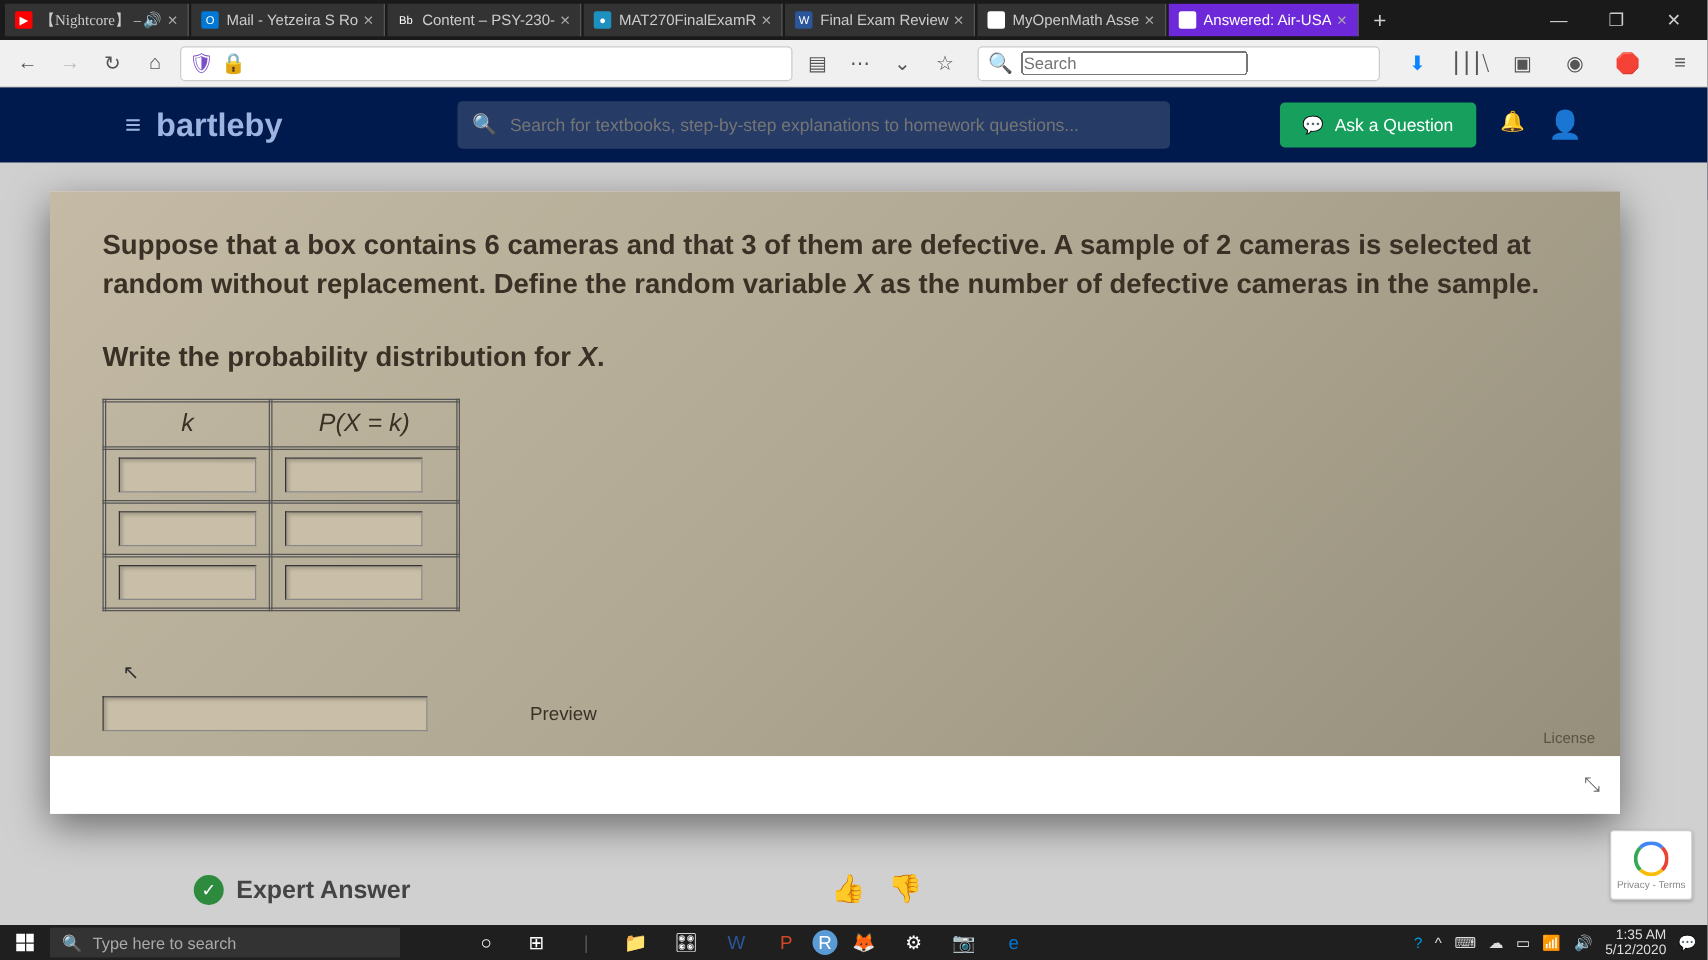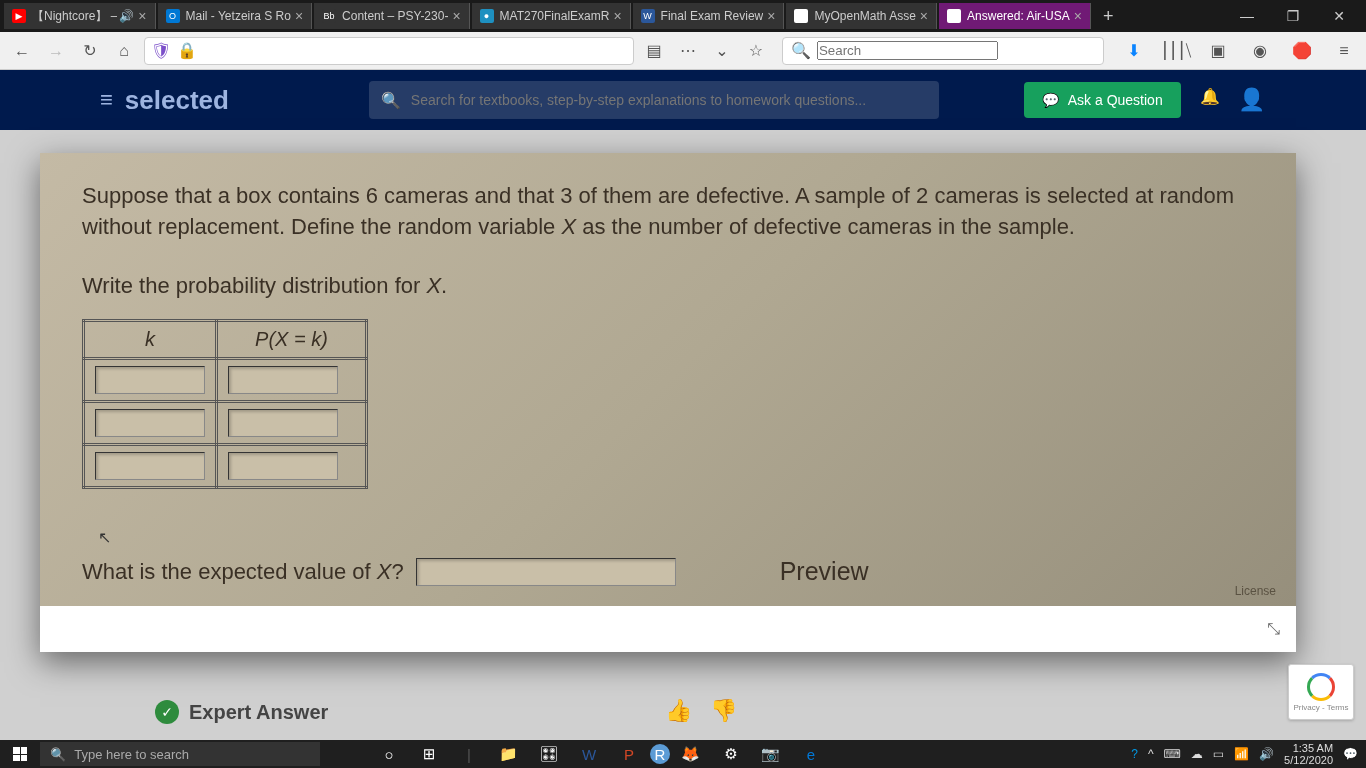--- a/index.html
+++ b/index.html
@@ -1,21 +1,21 @@
 <!DOCTYPE html>
 <html><head>
 <meta charset="utf-8">
 <style>
 * { margin: 0; padding: 0; box-sizing: border-box; font-family: "Segoe UI", Arial, sans-serif; }
 body { width: 1366px; height: 768px; background: #2b2b2b; overflow: hidden; position: relative; }
 
 
 .browser-tabs { height: 32px; background: #1a1a1a; display: flex; align-items: center; padding: 0 4px; }
 .tab { display: flex; align-items: center; background: #333; color: #ccc; font-size: 12px; padding: 4px 8px; margin-right: 2px; border-right: 1px solid #555; max-width: 165px; height: 26px; overflow: hidden; white-space: nowrap; }
-.tab.active { background: #701a75; color: #fff; justify-content: space-between; }
+.tab.active { background: #6d28d9; color: #fff; justify-content: space-between; }
 .tab-icon { width: 14px; height: 14px; margin-right: 6px; flex-shrink: 0; }
 .tab-close { margin-left: 4px; font-size: 14px; color: #aaa; }
 .tab-audio { margin-left: 2px; }
 .new-tab { color: #ccc; font-size: 18px; padding: 0 10px; }
 .window-controls { margin-left: auto; display: flex; }
 .win-btn { width: 46px; height: 32px; display: flex; align-items: center; justify-content: center; color: #ccc; font-size: 14px; }
 
 .nav-bar { height: 38px; background: #f0f0f0; display: flex; align-items: center; padding: 0 8px; border-bottom: 1px solid #ccc; gap: 6px; }
 .nav-btn { width: 28px; height: 28px; display: flex; align-items: center; justify-content: center; color: #555; border-radius: 4px; }
 .url-bar { flex: 0 0 490px; height: 28px; background: #fff; border: 1px solid #ccc; border-radius: 4px; display: flex; align-items: center; padding: 0 6px; }
@@ -31,28 +31,28 @@
 .bartleby-search { flex: 0 0 570px; height: 38px; background: rgba(255,255,255,0.15); border-radius: 4px; margin-left: 140px; display: flex; align-items: center; padding: 0 12px; }
 .bartleby-search input { background: transparent; border: none; color: #aaa; font-size: 14px; width: 100%; outline: none; }
 .ask-btn { margin-left: auto; background: #17a05d; color: #fff; padding: 10px 18px; border-radius: 4px; font-size: 14px; display: flex; align-items: center; gap: 8px; }
 .header-icons { display: flex; gap: 18px; margin-left: 20px; color: #9db4e0; }
 
 
 .content-bg { position: absolute; top: 130px; left: 0; right: 0; bottom: 28px; background: #d0d0d0; }
 .dark-strip { position: absolute; top: 130px; left: 0; right: 0; height: 30px; background: #001a4d; }
 .lightbox { position: absolute; top: 153px; left: 40px; width: 1256px; background: #fff; box-shadow: 0 10px 30px rgba(0,0,0,0.5); }
 .question-img { background: linear-gradient(135deg, #c4baa5 0%, #b0a892 50%, #968f7c 100%); padding: 28px 42px 20px 42px; min-height: 445px; position: relative; font-family: 'Times New Roman', serif; color: #3a3025; }
-.q-text { font-size: 22px; line-height: 1.4; }
+.q-text { font-size: 22px; line-height: 1.4; font-weight: bold; }
 .q-text em { font-style: italic; }
 .prob-table { border: 3px double #555; margin-top: 18px; border-collapse: collapse; }
 .prob-table th, .prob-table td { border: 3px double #555; padding: 6px 10px; text-align: center; font-size: 20px; font-weight: normal; }
 .prob-table th { font-style: italic; }
 .input-cell { background: #c9bfa8; width: 110px; height: 28px; border: 1px inset #888; box-shadow: inset 2px 2px 3px rgba(0,0,0,0.2); }
 .expected-row { margin-top: 68px; font-size: 22px; display: flex; align-items: center; gap: 12px; }
-.preview-btn { font-size: 25px; margin-left: 92px; }
+.preview-btn { font-size: 15px; margin-left: 70px; }
 .license { position: absolute; bottom: 8px; right: 20px; font-size: 12px; color: #5a5242; }
 .cursor-hint { position: absolute; left: 58px; top: 375px; font-size: 16px; color: #333; }
 .lightbox-footer { height: 46px; background: #fff; position: relative; }
 .collapse-icon { position: absolute; right: 16px; top: 14px; color: #666; font-size: 16px; }
 
 .expert-row { position: absolute; top: 700px; left: 155px; display: flex; align-items: center; gap: 10px; }
 .check-circle { width: 24px; height: 24px; background: #2e8b3d; border-radius: 50%; display: flex; align-items: center; justify-content: center; color: #fff; font-size: 14px; }
 .expert-text { font-size: 20px; font-weight: 600; color: #444; }
 .thumbs { position: absolute; top: 698px; left: 665px; display: flex; gap: 18px; color: #003a8c; font-size: 22px; }
 
@@ -70,21 +70,21 @@
 .tray { margin-left: auto; display: flex; align-items: center; gap: 10px; padding-right: 8px; font-size: 12px; color: #ddd; }
 .clock { text-align: right; line-height: 1.1; font-size: 11px; }
 </style>
 </head>
 <body>
 
 <div class="browser-tabs">
   <div id="tabs-container" style="display:flex;">
       <div class="tab">
         <span class="tab-icon" style="background:#ff0000;color:#fff;display:flex;align-items:center;justify-content:center;font-size:9px;border-radius:2px;">▶</span>
-        <span style="overflow:hidden;text-overflow:ellipsis;">【Nightcore】 –</span>
+        <span style="overflow:hidden;text-overflow:ellipsis;font-family:Liberation Serif, serif;">【Nightcore】 –</span>
         <span class="tab-audio">🔊</span>
         <span class="tab-close">×</span>
       </div>
       <div class="tab">
         <span class="tab-icon" style="background:#0078d4;color:#fff;display:flex;align-items:center;justify-content:center;font-size:9px;border-radius:2px;">O</span>
         <span style="overflow:hidden;text-overflow:ellipsis;text-align:center;">Mail - Yetzeira S Ro</span>
         <span class="tab-close">×</span>
       </div>
       <div class="tab">
         <span class="tab-icon" style="background:#333;color:#fff;display:flex;align-items:center;justify-content:center;font-size:9px;border-radius:2px;">Bb</span>
@@ -142,21 +142,21 @@
     <span class="nav-btn">⎮⎮⎮⧹</span>
     <span class="nav-btn">▣</span>
     <span class="nav-btn">◉</span>
     <span class="nav-btn" style="color:#d00;">🛑</span>
     <span class="nav-btn">≡</span>
   </div>
 </div>
 
 <div class="bartleby-header">
   <span class="hamburger">≡</span>
-  <span class="brand">selected</span>
+  <span class="brand">bartleby</span>
   <div class="bartleby-search">
     <span style="color:#e69500;margin-right:10px;">🔍</span>
     <input placeholder="Search for textbooks, step-by-step explanations to homework questions..." style="">
   </div>
   <div class="ask-btn">
     <span>💬</span>
     <span>Ask a Question</span>
   </div>
   <div class="header-icons">
     <span>🔔</span>
@@ -202,21 +202,20 @@
             <td>
               <div class="input-cell"></div>
             </td>
             <td>
               <div class="input-cell"></div>
             </td>
           </tr>
     </tbody>
       </table>
     <div class="expected-row">
-      <span><span>What is the expected value of </span><em>X</em>?</span>
       <div class="input-cell" style="width:260px;"></div>
       <span class="preview-btn">Preview</span>
     </div>
     <div class="license">License</div>
   </div>
   <div class="lightbox-footer">
     <span class="collapse-icon">⤡</span>
   </div>
 </div>
 

